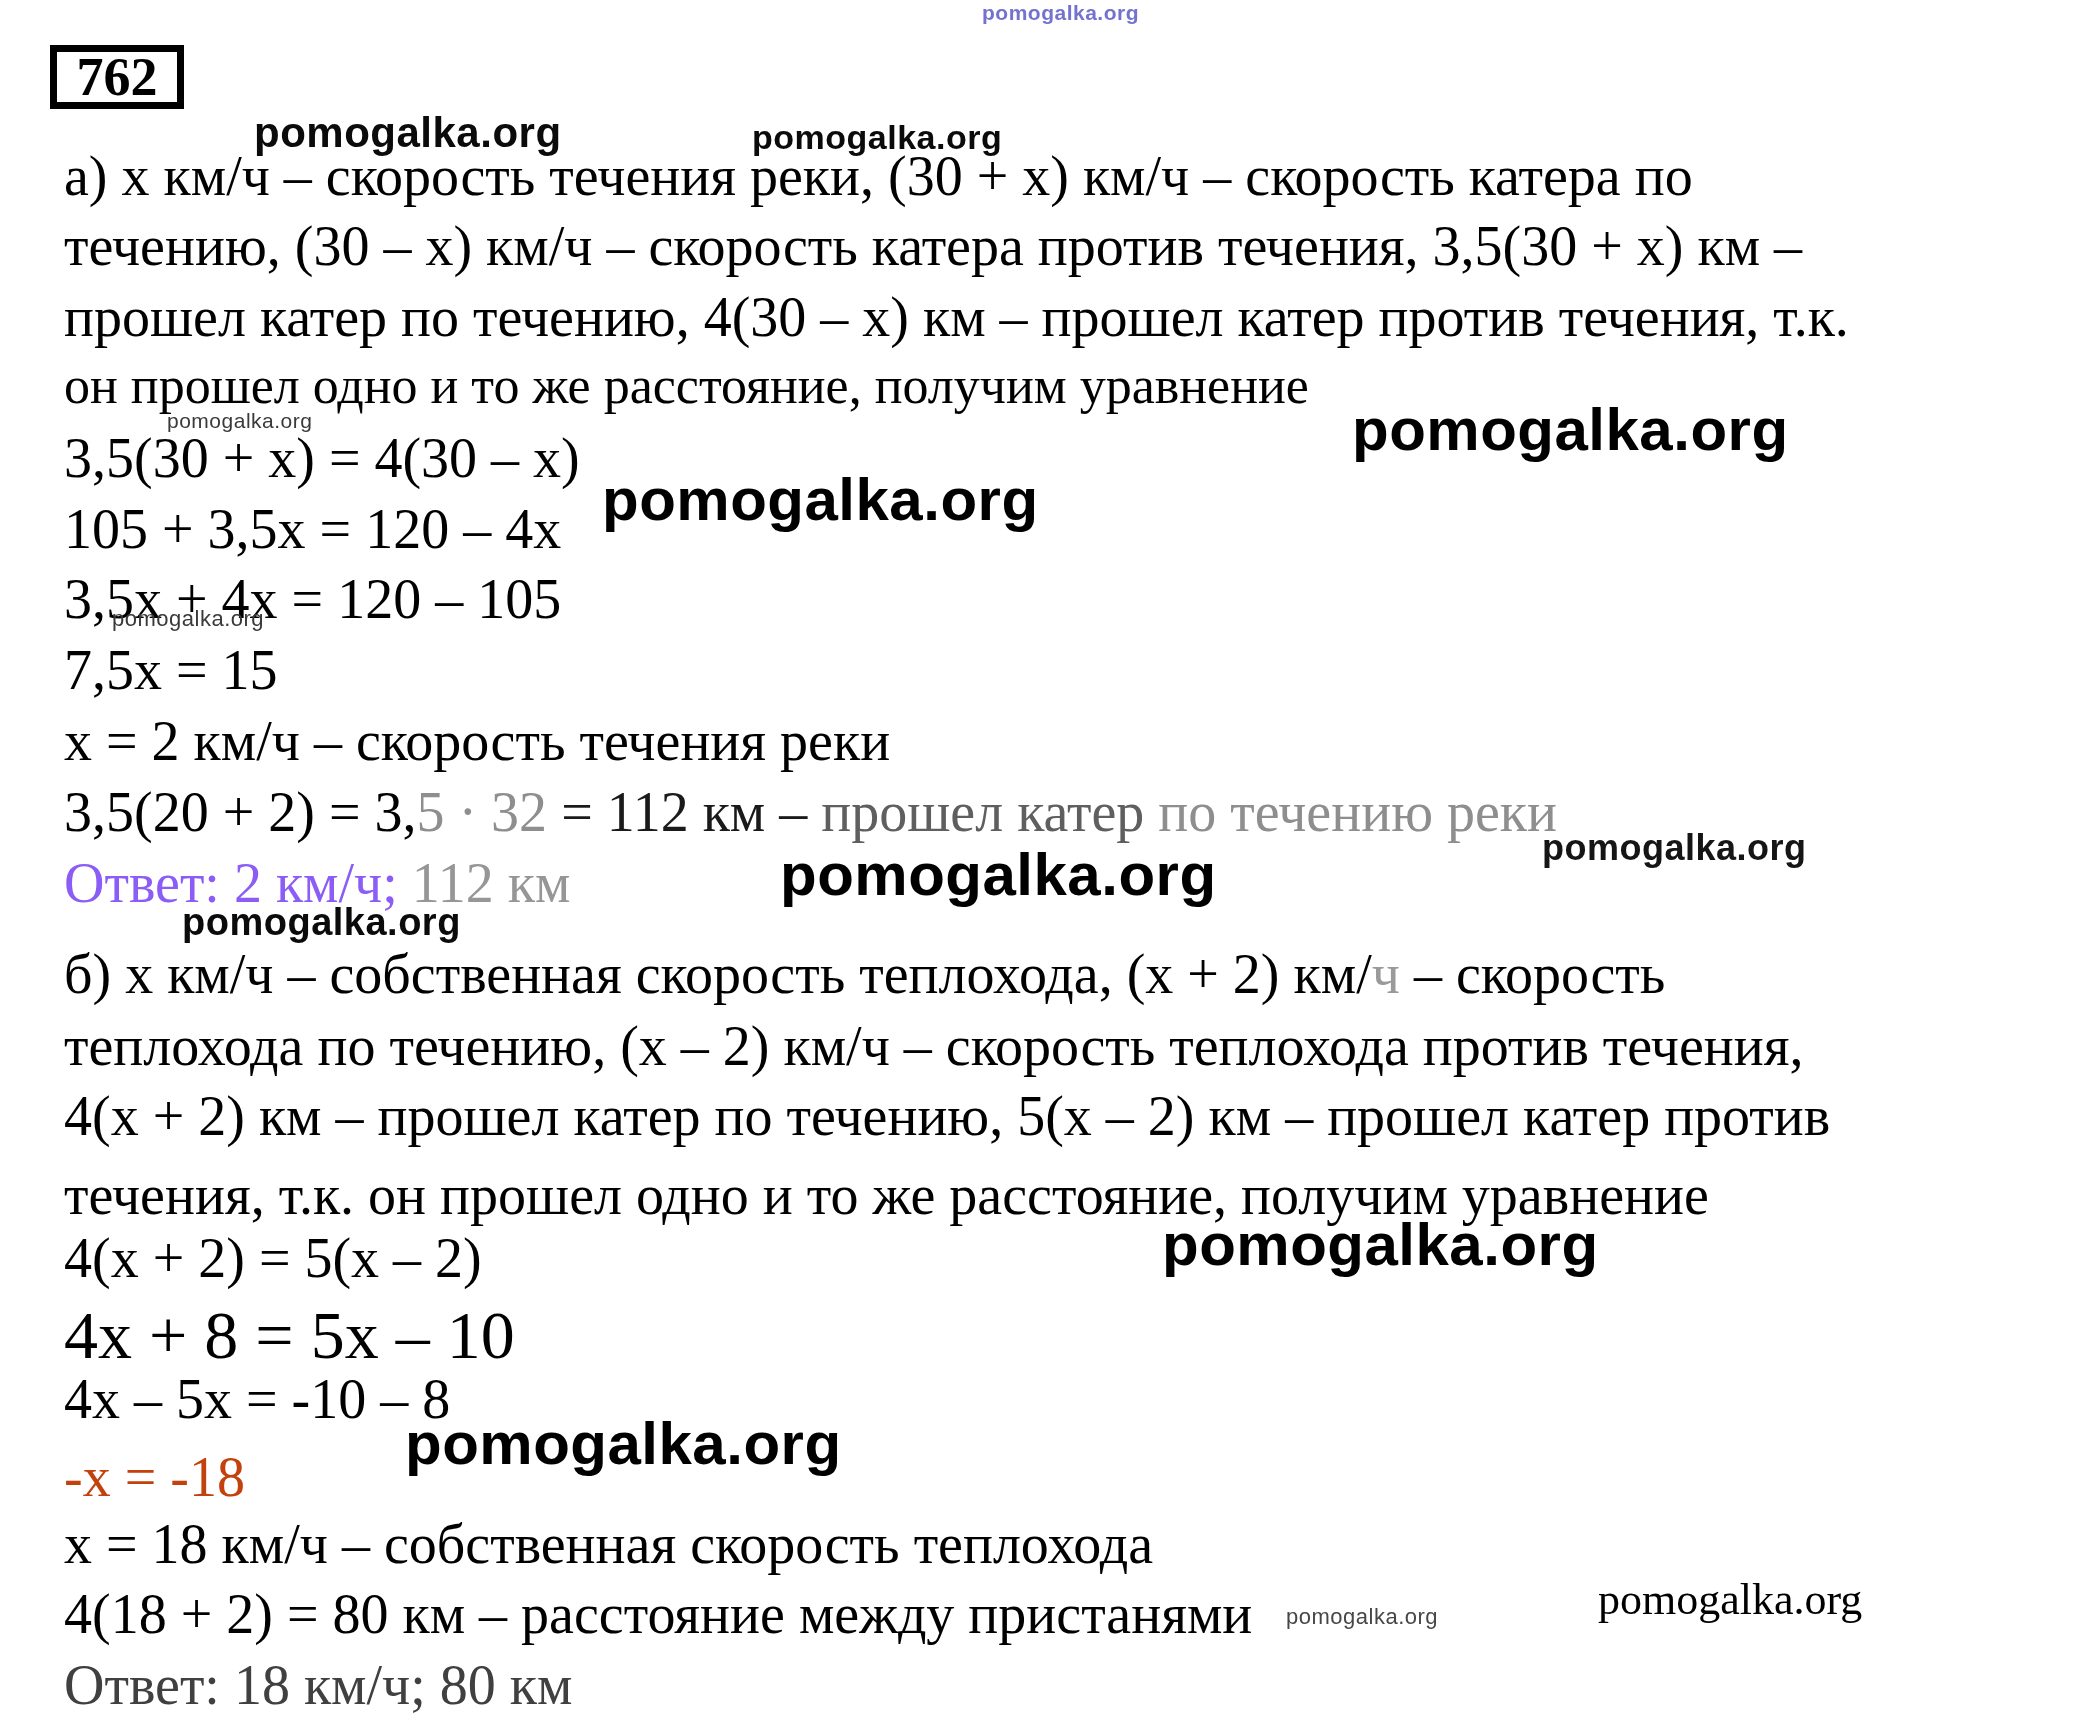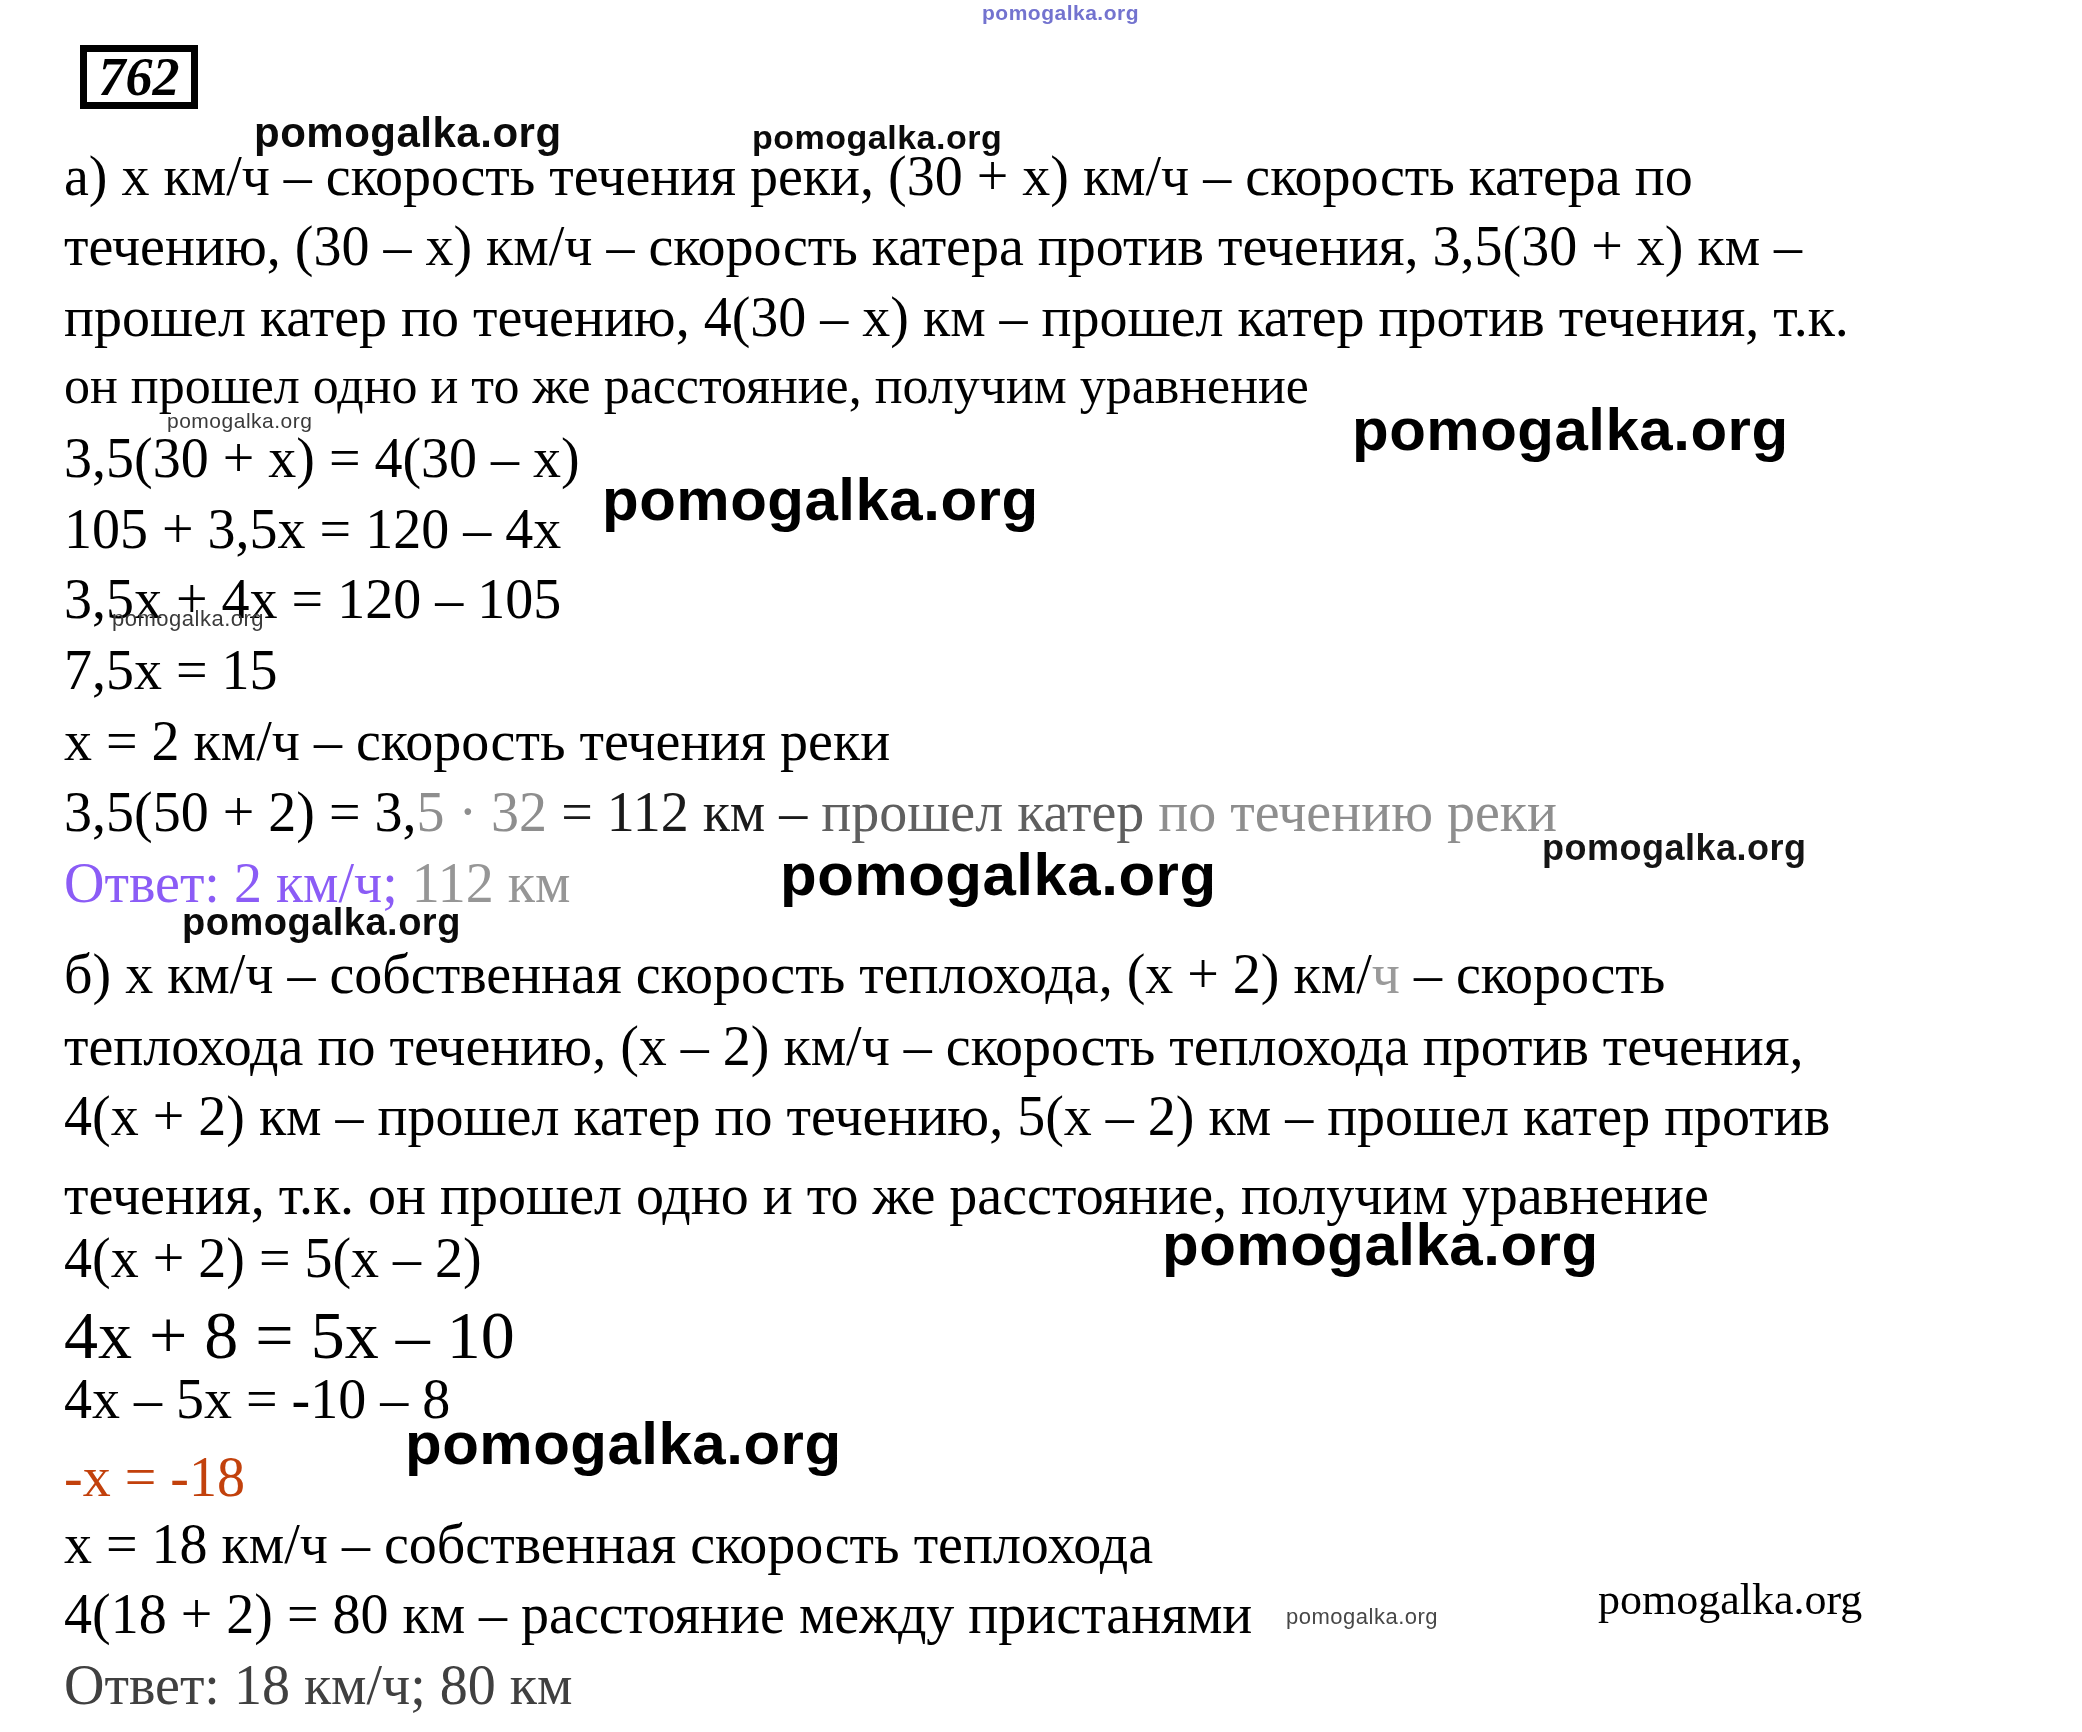--- a/index.html
+++ b/index.html
@@ -6,30 +6,29 @@
   #canvas {
     position:relative;
     width:2082px;
     height:1732px;
     background:#ffffff;
     overflow:hidden;
     font-family:"Liberation Serif", serif;
   }
   .problem-box {
     position:absolute;
-    left:80px; top:45px;
-    width:118px; height:64px;
+    left:50px; top:45px;
+    width:134px; height:64px;
     border:7px solid #000;
     box-sizing:border-box;
     display:flex; align-items:center; justify-content:center;
     font-family:"Liberation Serif", serif;
     font-weight:700;
     font-size:54px;
     color:#000;
-    font-style:italic;
   }
   .line {
     position:absolute;
     white-space:nowrap;
     line-height:1;
     color:#000;
     font-family:"Liberation Serif", serif;
   }
   .wm {
     position:absolute;
@@ -50,21 +49,21 @@
   <div id="lines">
       <div class="line" style="left: 64px; top: 148px; font-size: 56px;"><span style="color: rgb(0, 0, 0);">а) х км/ч – скорость течения реки, (30 + х) км/ч – скорость катера по</span></div>
       <div class="line" style="left: 64px; top: 218px; font-size: 56px;"><span style="color: rgb(0, 0, 0);">течению, (30 – х) км/ч – скорость катера против течения, 3,5(30 + х) км –</span></div>
       <div class="line" style="left: 64px; top: 289px; font-size: 56px;"><span style="color: rgb(0, 0, 0);">прошел катер по течению, 4(30 – х) км – прошел катер против течения, т.к.</span></div>
       <div class="line" style="left: 64px; top: 360px; font-size: 52px;"><span style="color: rgb(0, 0, 0);">он прошел одно и то же расстояние, получим уравнение</span></div>
       <div class="line" style="left: 64px; top: 430px; font-size: 56px;"><span style="color: rgb(0, 0, 0);">3,5(30 + х) = 4(30 – х)</span></div>
       <div class="line" style="left: 64px; top: 501px; font-size: 56px;"><span style="color: rgb(0, 0, 0);">105 + 3,5х = 120 – 4х</span></div>
       <div class="line" style="left: 64px; top: 571px; font-size: 56px;"><span style="color: rgb(0, 0, 0);">3,5х + 4х = 120 – 105</span></div>
       <div class="line" style="left: 64px; top: 642px; font-size: 56px;"><span style="color: rgb(0, 0, 0);">7,5х = 15</span></div>
       <div class="line" style="left: 64px; top: 713px; font-size: 56px;"><span style="color: rgb(0, 0, 0);">х = 2 км/ч – скорость течения реки</span></div>
-      <div class="line" style="left: 64px; top: 784px; font-size: 56px;"><span style="color: rgb(0, 0, 0);">3,5(50 + 2) = 3,</span><span style="color: rgb(142, 142, 142);">5 · 32</span><span style="color: rgb(26, 26, 26);"> = 112 км – </span><span style="color: rgb(95, 95, 95);">прошел катер </span><span style="color: rgb(142, 142, 142);">по течению реки</span></div>
+      <div class="line" style="left: 64px; top: 784px; font-size: 56px;"><span style="color: rgb(0, 0, 0);">3,5(20 + 2) = 3,</span><span style="color: rgb(142, 142, 142);">5 · 32</span><span style="color: rgb(26, 26, 26);"> = 112 км – </span><span style="color: rgb(95, 95, 95);">прошел катер </span><span style="color: rgb(142, 142, 142);">по течению реки</span></div>
       <div class="line" style="left: 64px; top: 855px; font-size: 56px;"><span style="color: #8b5cf6;">Ответ: 2 км/ч; </span><span style="color: rgb(150, 150, 150);">112 км</span></div>
       <div class="line" style="left: 64px; top: 946px; font-size: 56px;"><span style="color: rgb(0, 0, 0);">б) х км/ч – собственная скорость теплохода, (х + 2) км/</span><span style="color: rgb(154, 154, 154);">ч</span><span style="color: rgb(0, 0, 0);"> – скорость</span></div>
       <div class="line" style="left: 64px; top: 1018px; font-size: 56px;"><span style="color: rgb(0, 0, 0);">теплохода по течению, (х – 2) км/ч – скорость теплохода против течения,</span></div>
       <div class="line" style="left: 64px; top: 1088px; font-size: 56px;"><span style="color: rgb(0, 0, 0);">4(х + 2) км – прошел катер по течению, 5(х – 2) км – прошел катер против</span></div>
       <div class="line" style="left: 64px; top: 1159px; font-size: 56px; margin-top: 8px;"><span style="color: rgb(0, 0, 0);">течения, т.к. он прошел одно и то же расстояние, получим уравнение</span></div>
       <div class="line" style="left: 64px; top: 1230px; font-size: 56px;"><span style="color: rgb(0, 0, 0);">4(х + 2) = 5(х – 2)</span></div>
       <div class="line" style="left: 64px; top: 1301px; font-size: 68px;"><span style="color: rgb(0, 0, 0);">4х + 8 = 5х – 10</span></div>
       <div class="line" style="left: 64px; top: 1371px; font-size: 56px;"><span style="color: rgb(0, 0, 0);">4х – 5х = -10 – 8</span></div>
       <div class="line" style="left: 64px; top: 1449px; font-size: 56px;"><span style="color: #c2410c;">-х = -18</span></div>
       <div class="line" style="left: 64px; top: 1516px; font-size: 56px;"><span style="color: rgb(0, 0, 0);">х = 18 км/ч – собственная скорость теплохода</span></div>

